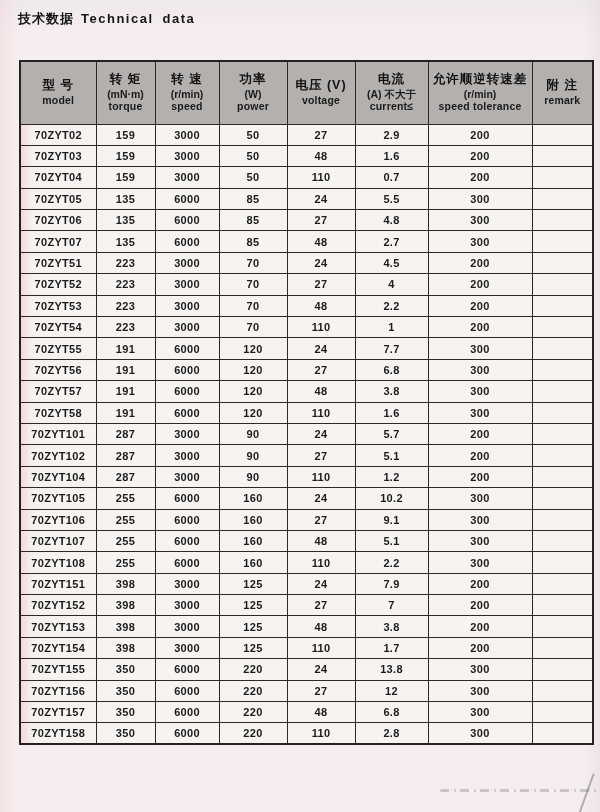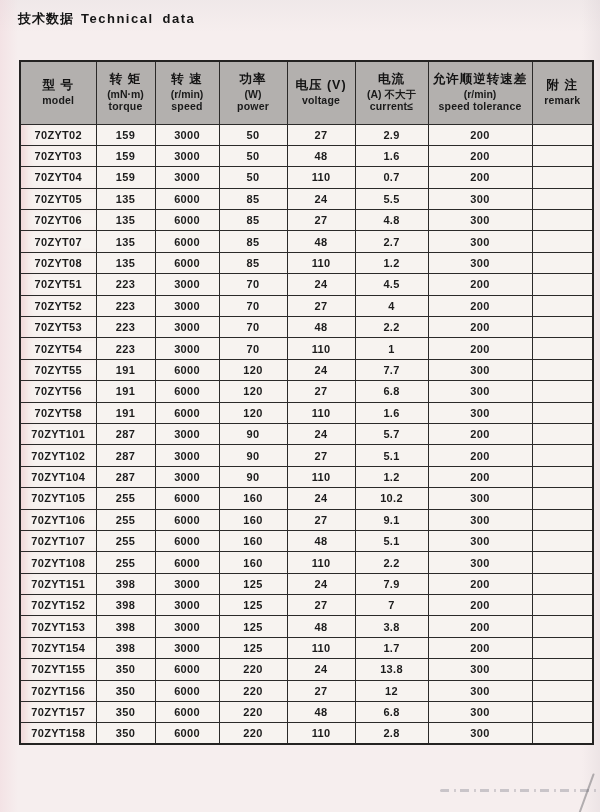--- a/index.html
+++ b/index.html
@@ -232,30 +232,20 @@
         <td class="model-cell">70ZYT07</td>
         <td>135</td>
         <td>6000</td>
         <td>85</td>
         <td>48</td>
         <td>2.7</td>
         <td>300</td>
         <td></td>
       </tr>
       <tr>
-        <td class="model-cell">70ZYT08</td>
-        <td>135</td>
-        <td>6000</td>
-        <td>85</td>
-        <td>110</td>
-        <td>1.2</td>
-        <td>300</td>
-        <td></td>
-      </tr>
-      <tr>
         <td class="model-cell">70ZYT51</td>
         <td>223</td>
         <td>3000</td>
         <td>70</td>
         <td>24</td>
         <td>4.5</td>
         <td>200</td>
         <td></td>
       </tr>
       <tr>
@@ -302,20 +292,30 @@
         <td class="model-cell">70ZYT56</td>
         <td>191</td>
         <td>6000</td>
         <td>120</td>
         <td>27</td>
         <td>6.8</td>
         <td>300</td>
         <td></td>
       </tr>
       <tr>
+        <td class="model-cell">70ZYT57</td>
+        <td>191</td>
+        <td>6000</td>
+        <td>120</td>
+        <td>48</td>
+        <td>3.8</td>
+        <td>300</td>
+        <td></td>
+      </tr>
+      <tr>
         <td class="model-cell">70ZYT58</td>
         <td>191</td>
         <td>6000</td>
         <td>120</td>
         <td>110</td>
         <td>1.6</td>
         <td>300</td>
         <td></td>
       </tr>
       <tr>

